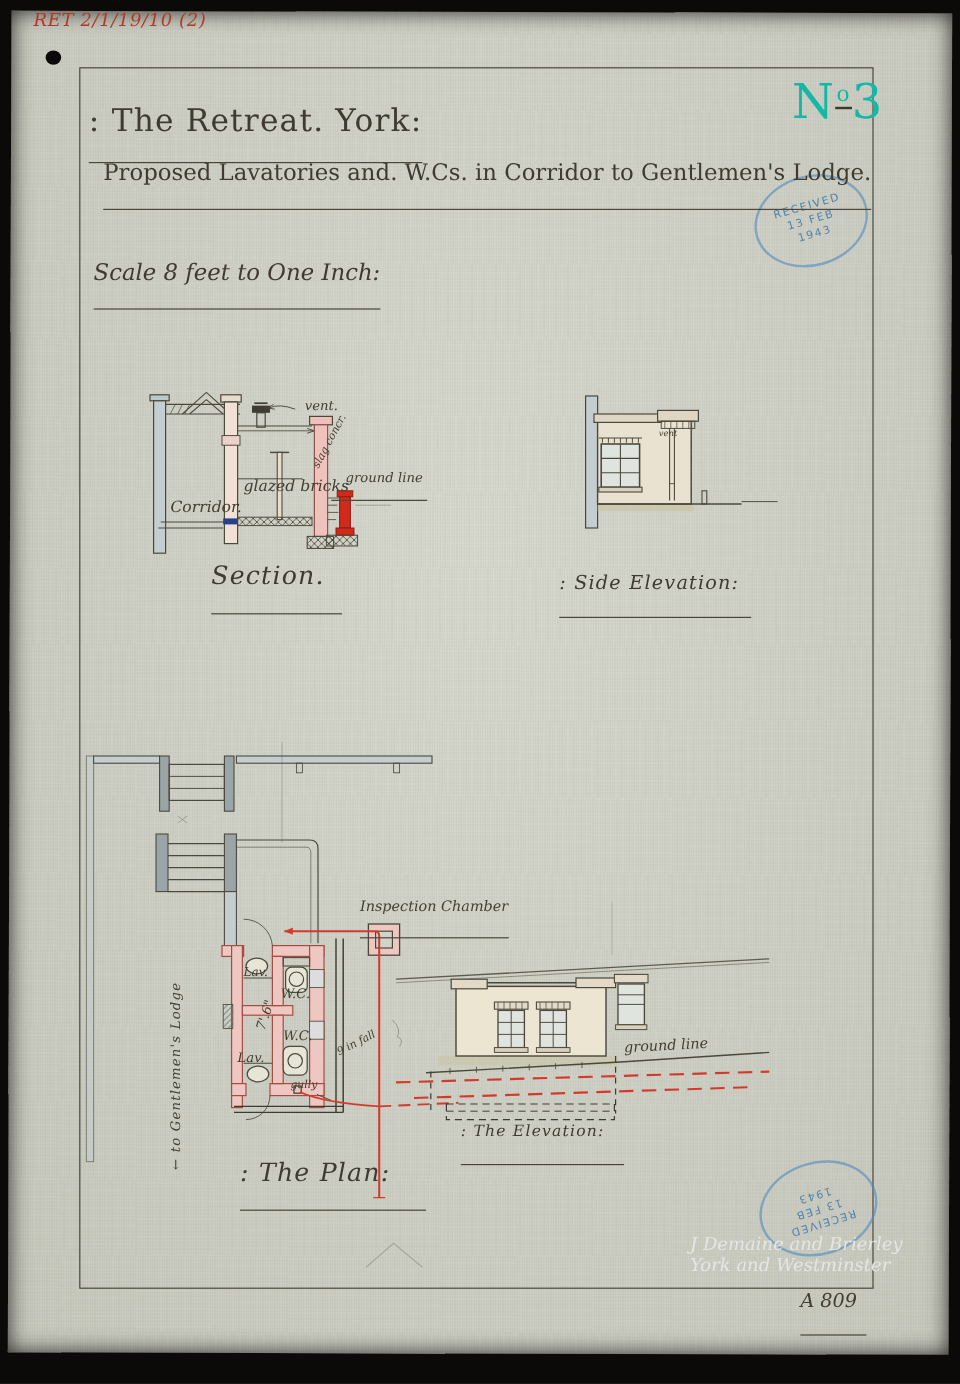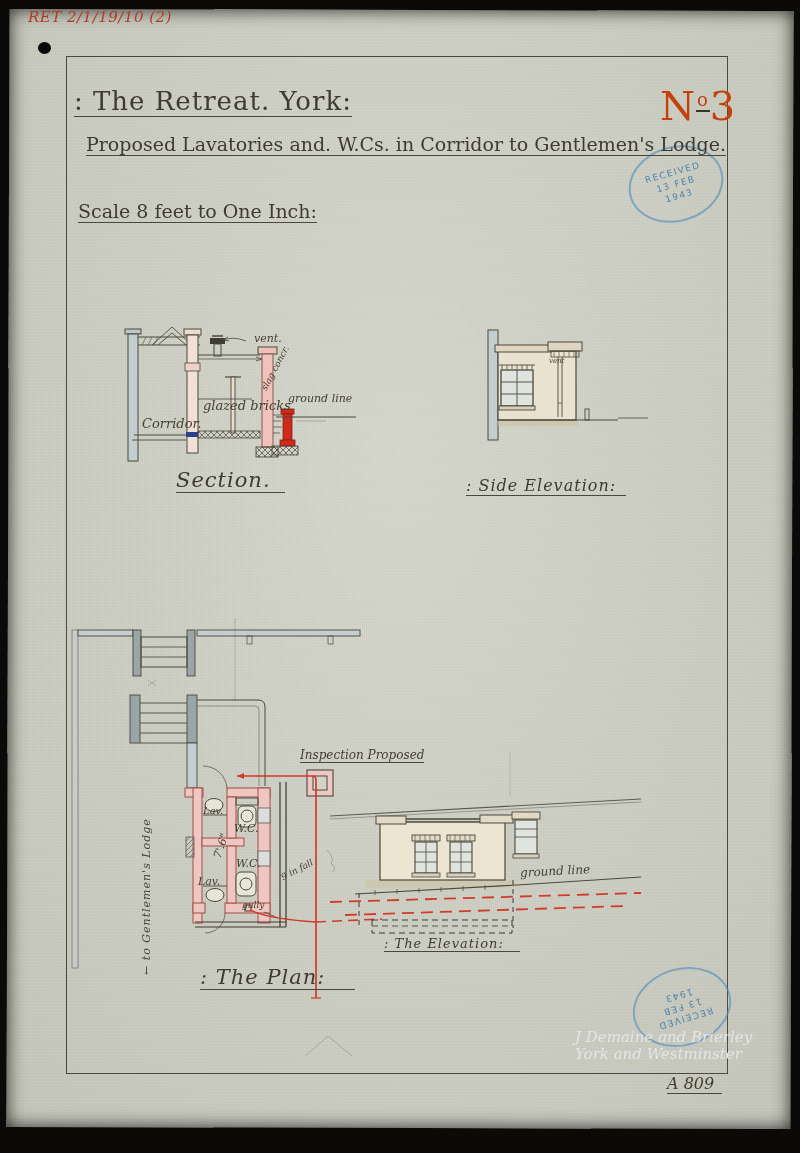--- a/index.html
+++ b/index.html
@@ -8,30 +8,30 @@
   #paper{position:absolute;left:8px;top:10px;width:784px;height:1118px;background-color:#d3d4c9;
          background-image:
            repeating-linear-gradient(0deg, rgba(255,255,255,.05) 0 1px, transparent 1px 3px),
            repeating-linear-gradient(90deg, rgba(95,95,75,.045) 0 1px, transparent 1px 2px),
            radial-gradient(ellipse at 50% 40%, rgba(255,255,255,.06), rgba(60,60,45,.09));
          transform:rotate(.15deg);box-shadow:0 0 18px rgba(0,0,0,.8) inset;}
   #frame{position:absolute;left:66px;top:56px;width:660px;height:1016px;
          border:1.5px solid #4b483c;}
   .abs{position:absolute;}
   .hw{font-style:italic;color:#433e30;white-space:nowrap;}
-  .u{border-bottom:1.2px solid #4a463a;padding-bottom:0;}
+  .u{border-bottom:1.2px solid #4a463a;padding-bottom:19px;}
   .caption{font-style:italic;letter-spacing:1px;color:#3f3b31;}
   svg{display:block;pointer-events:none;}
   .redtext{color:#b03a28;font-style:italic;font-size:15px;letter-spacing:.5px;}
   .stamp{border:2px solid rgba(77,139,191,.6);border-radius:50%;
          display:flex;flex-direction:column;align-items:center;justify-content:center;
          color:rgba(56,118,172,.85);text-transform:uppercase;
          font-family:"DejaVu Sans",sans-serif;font-size:9px;letter-spacing:1.5px;line-height:1.35;}
   .stamp span{display:block;}
-  #sheetno{font-size:40px;letter-spacing:1px;color:#c2410c;margin-top:21px;}
+  #sheetno{font-size:40px;letter-spacing:1px;color:#14b8a6;}
   #sheetno .sup{font-size:18px;vertical-align:14px;border-bottom:2px solid #3a372c;padding:0 1px;}
   #title{font-size:26px;letter-spacing:1px;}
   #subtitle{font-size:19px;}
   #scalenote{font-size:19px;}
   .sig{font-style:italic;font-size:15px;color:#e5e5e5;white-space:nowrap;line-height:1.15;}
   .hole{position:absolute;width:13px;height:12px;border-radius:50%;background:#0b0a08;}
 </style>
 </head>
 <body>
 
@@ -52,21 +52,21 @@
     <span>13 FEB</span>
     <span>1943</span>
   </div>
 
   <div id="title" class="abs" style="left:74px;top:86px;">
     <span class="u">: The Retreat. York:</span>
   </div>
   <div id="subtitle" class="abs" style="left:86px;top:133px;">
     <span class="u">Proposed Lavatories and. W.Cs. in Corridor to Gentlemen's Lodge.</span>
   </div>
-  <div id="scalenote" class="abs" style="left:78px;top:200px;">
+  <div id="scalenote" class="abs" style="left:78px;top:216px;font-style:italic;">
     <span class="u">Scale 8 feet to One Inch:</span>
   </div>
 
   <svg class="abs" style="left:100px;top:315px;" width="260" height="200" viewBox="0 0 260 200">
     <defs>
       <pattern id="hx" width="6" height="6" patternUnits="userSpaceOnUse">
         <path d="M0,6 L6,0 M0,0 L6,6" stroke="#4b483c" stroke-width=".7"></path>
       </pattern>
     </defs>
 
@@ -217,21 +217,21 @@
     <rect x="243" y="152" width="26" height="26" fill="#eec7c2" stroke="#4b483c" stroke-width="1.1"></rect>
     <rect x="249" y="158" width="14" height="14" fill="#d3d4c9" stroke="#4b483c" stroke-width="1"></rect>
 
     <path d="M173,158 H248 Q252,158 252,162 V380" fill="none" stroke="#d23b2b" stroke-width="1.7"></path>
     <path d="M173,158 l7,-3 v6 z" fill="#d23b2b"></path>
     <path d="M186,292 Q205,301 252,304" fill="none" stroke="#d23b2b" stroke-width="1.4"></path>
     <line x1="252" y1="304" x2="318" y2="301" stroke="#d23b2b" stroke-width="1.6" stroke-dasharray="10 6"></line>
     <line x1="247" y1="380" x2="257" y2="380" stroke="#d23b2b" stroke-width="1.2"></line>
   </svg>
   <div class="abs hw" style="left:300px;top:748px;font-size:12px;">
-    <span class="u">Inspection Proposed</span>
+    <span class="u">Inspection Chamber</span>
   </div>
   <div class="abs hw" style="left:203px;top:805px;font-size:10px;">Lav.</div>
   <div class="abs hw" style="left:234px;top:822px;font-size:11px;">W.C.</div>
   <div class="abs hw" style="left:211px;top:856px;font-size:11px;transform:rotate(-72deg);transform-origin:left top;">7'.6"</div>
   <div class="abs hw" style="left:236px;top:857px;font-size:11px;">W.C.</div>
   <div class="abs hw" style="left:198px;top:875px;font-size:11px;">Lav.</div>
   <div class="abs hw" style="left:242px;top:900px;font-size:9px;">gully</div>
   <div class="abs hw" style="left:284px;top:872px;font-size:9px;transform:rotate(-27deg);transform-origin:left bottom;">9 in fall</div>
   <div class="abs hw" style="left:140px;top:975px;font-size:11px;transform:rotate(-90deg);transform-origin:left top;letter-spacing:1px;">← to Gentlemen's Lodge</div>
   <div class="abs caption" style="left:200px;top:965px;font-size:21px;">

